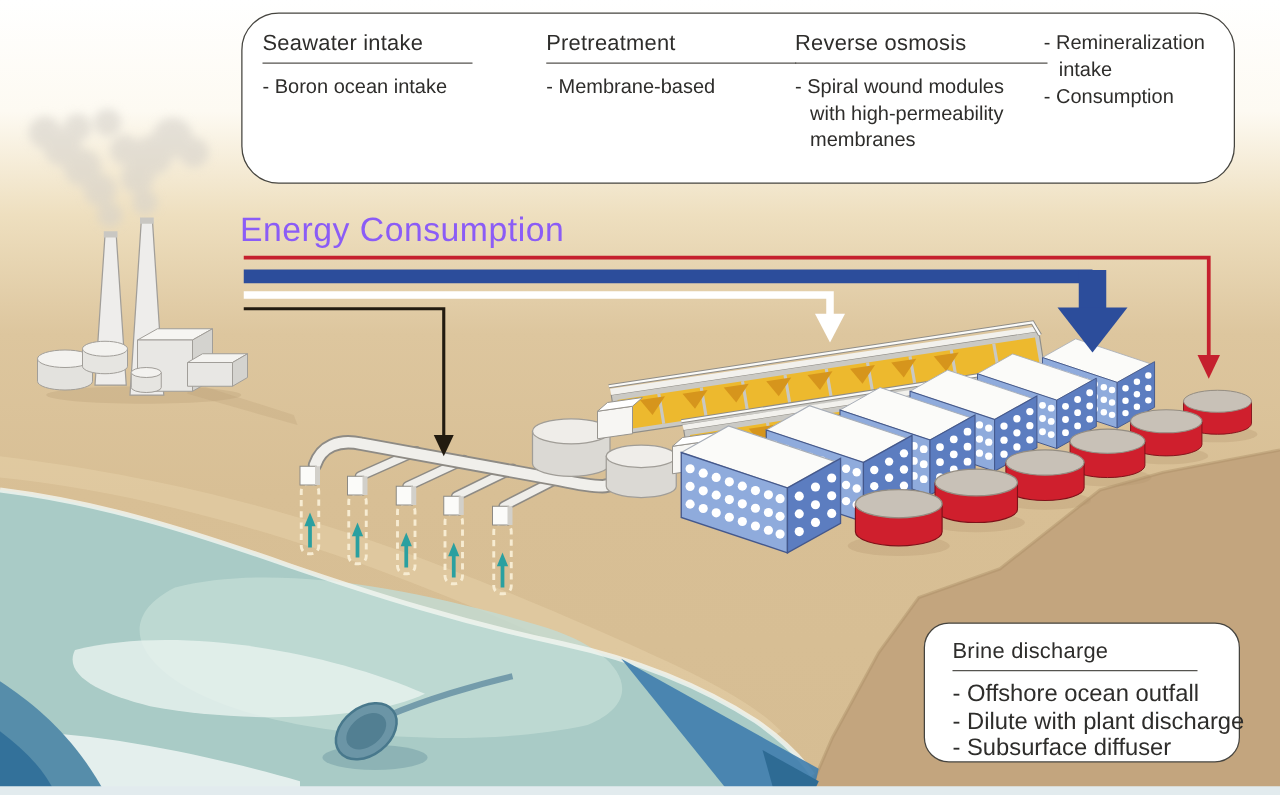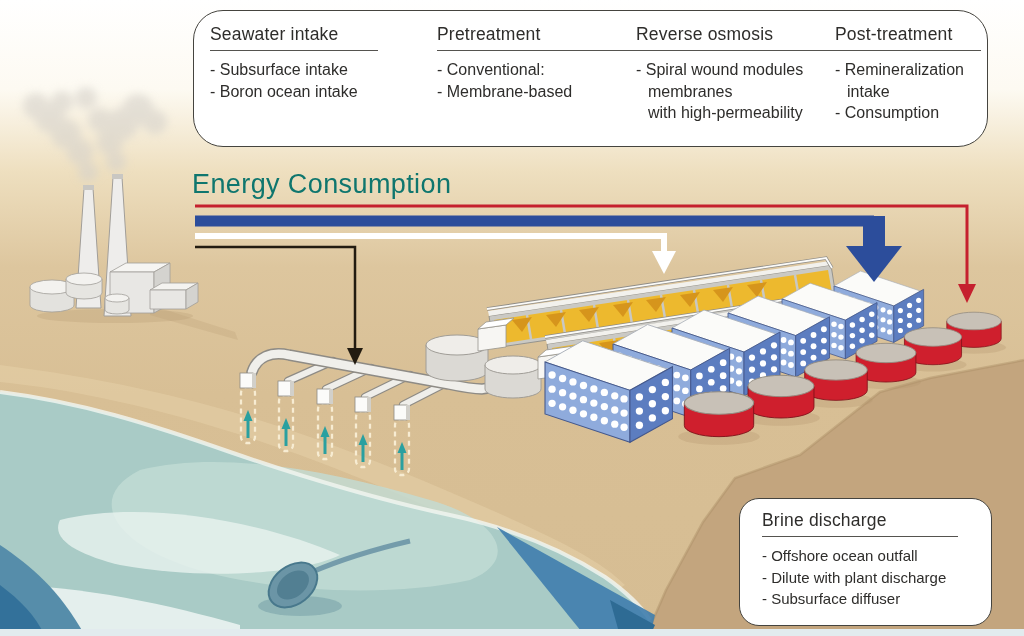--- a/index.html
+++ b/index.html
@@ -3,35 +3,35 @@
 <meta charset="utf-8">
 <title>Desalination Process Diagram</title>
 <style>
   html,body{margin:0;padding:0;background:#ffffff;}
   .stage{position:relative;width:1024px;height:636px;overflow:hidden;
          font-family:Liberation Sans, sans-serif;}
   .scene-svg{position:absolute;left:0;top:0;z-index:0;}
   .infobox{position:absolute;background:#ffffff;border:1.6px solid #45443f;
            box-sizing:border-box;z-index:2;color:#2e2d2b;}
   .infobox.top{left:193px;top:10px;width:795px;height:137px;border-radius:30px;}
-  .infobox.brine{left:739px;top:498px;width:253px;height:128px;border-radius:20px;
+  .infobox.brine{left:739px;top:498px;width:253px;height:112px;border-radius:20px;
                  padding:11px 10px 8px 22px;}
   .col{position:absolute;top:13px;}
   .col.c1{left:16px;width:168px;}
   .col.c2{left:205px;width:200px;margin-left:38px;}
   .col.c3{left:442px;width:202px;}
   .col.c4{left:641px;width:146px;}
   .col-title{font-size:17.5px;letter-spacing:.2px;border-bottom:1.4px solid #55534f;
              padding-bottom:5px;margin-bottom:8px;}
   .line{font-size:16px;line-height:21.5px;white-space:nowrap;}
   .line.cont{padding-left:12px;}
   .brine .col-title{display:inline-block;min-width:196px;}
-  .brine .line{font-size:15px;line-height:21.5px;}
+  .brine .line{font-size:19px;line-height:21.5px;}
   .energy-label{position:absolute;left:192px;top:169px;font-size:27px;
-                color:#0f766e;letter-spacing:.4px;z-index:2;}
+                color:#8b5cf6;letter-spacing:.4px;z-index:2;}
 </style>
 </head>
 <body>
 
 <div class="stage">
 
 <svg class="scene-svg" width="1024" height="636" viewBox="0 0 1024 636">
   <defs>
     <linearGradient id="sky" x1="0" y1="0" x2="0" y2="1">
       <stop offset="0" stop-color="#ffffff"></stop>
@@ -285,36 +285,33 @@
     <g>
       <path d="M195,247 H355 V350" stroke="#221b10" stroke-width="2.5"></path>
       <polygon points="347,348 363,348 355,365" fill="#221b10"></polygon>
     </g>
   </g>
 </svg>
 
 <div class="infobox top">
   <div class="col c1">
     <div class="col-title">Seawater intake</div>
-    <div class="line">- Subsurface intake</div>
     <div class="line">- Boron ocean intake</div>
   </div>
   <div class="col c2">
     <div class="col-title">Pretreatment</div>
-    <div class="line">- Conventional:</div>
     <div class="line">- Membrane-based</div>
   </div>
   <div class="col c3">
     <div class="col-title">Reverse osmosis</div>
     <div class="line">- Spiral wound modules</div>
+    <div class="line cont">with high-permeability</div>
     <div class="line cont">membranes</div>
-    <div class="line cont">with high-permeability</div>
   </div>
   <div class="col c4">
-    <div class="col-title">Post-treatment</div>
     <div class="line">- Remineralization</div>
     <div class="line cont">intake</div>
     <div class="line">- Consumption</div>
   </div>
 </div>
 
 <div class="energy-label">Energy Consumption</div>
 
 <div class="infobox brine">
   <div class="col-title">Brine discharge</div>

